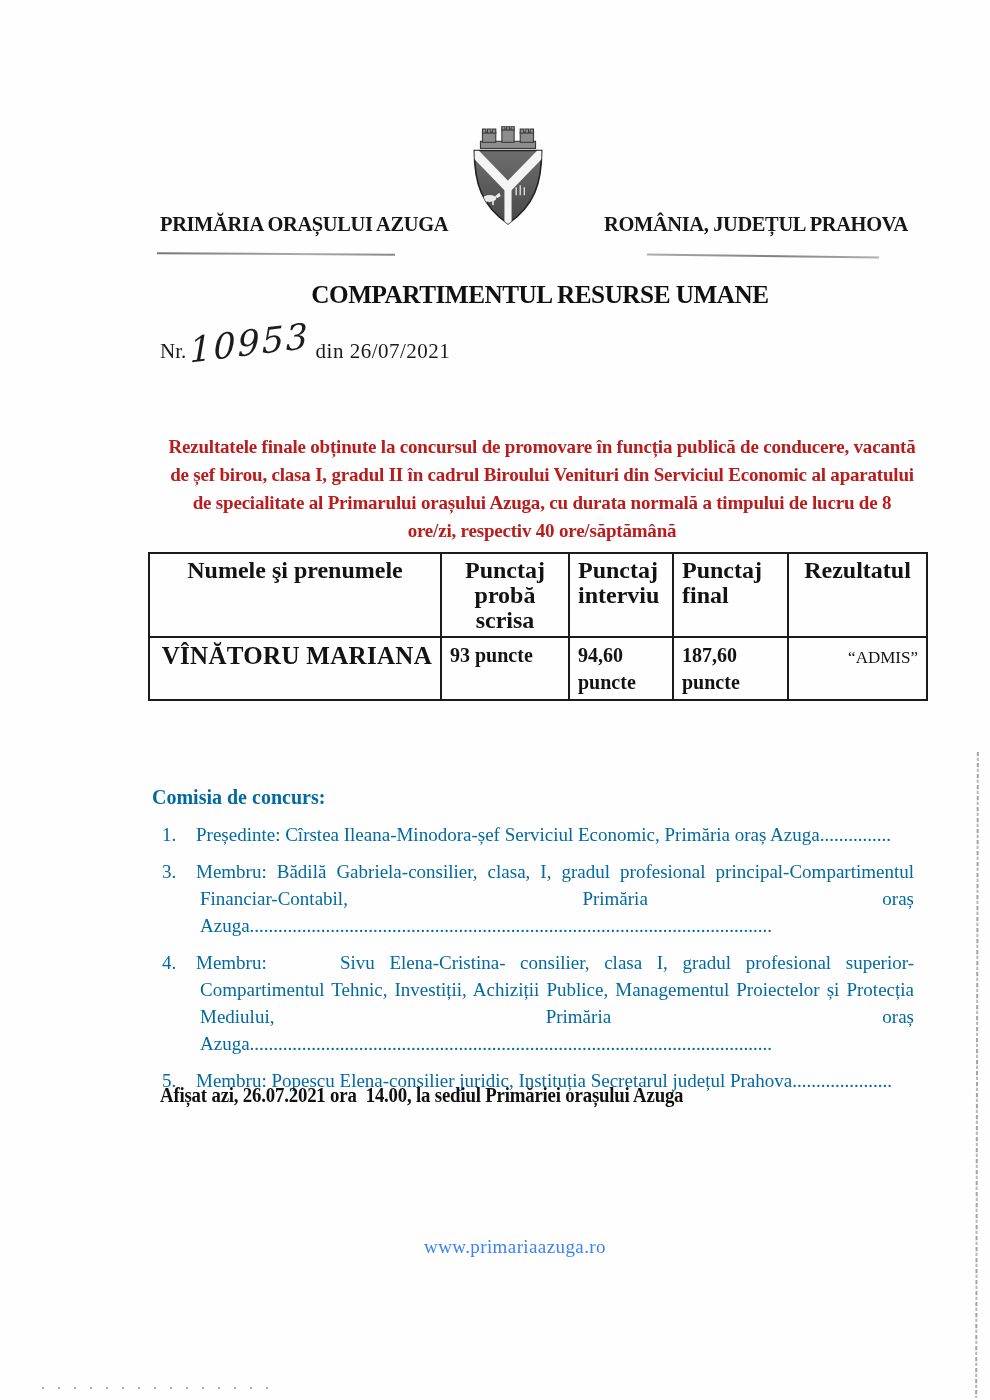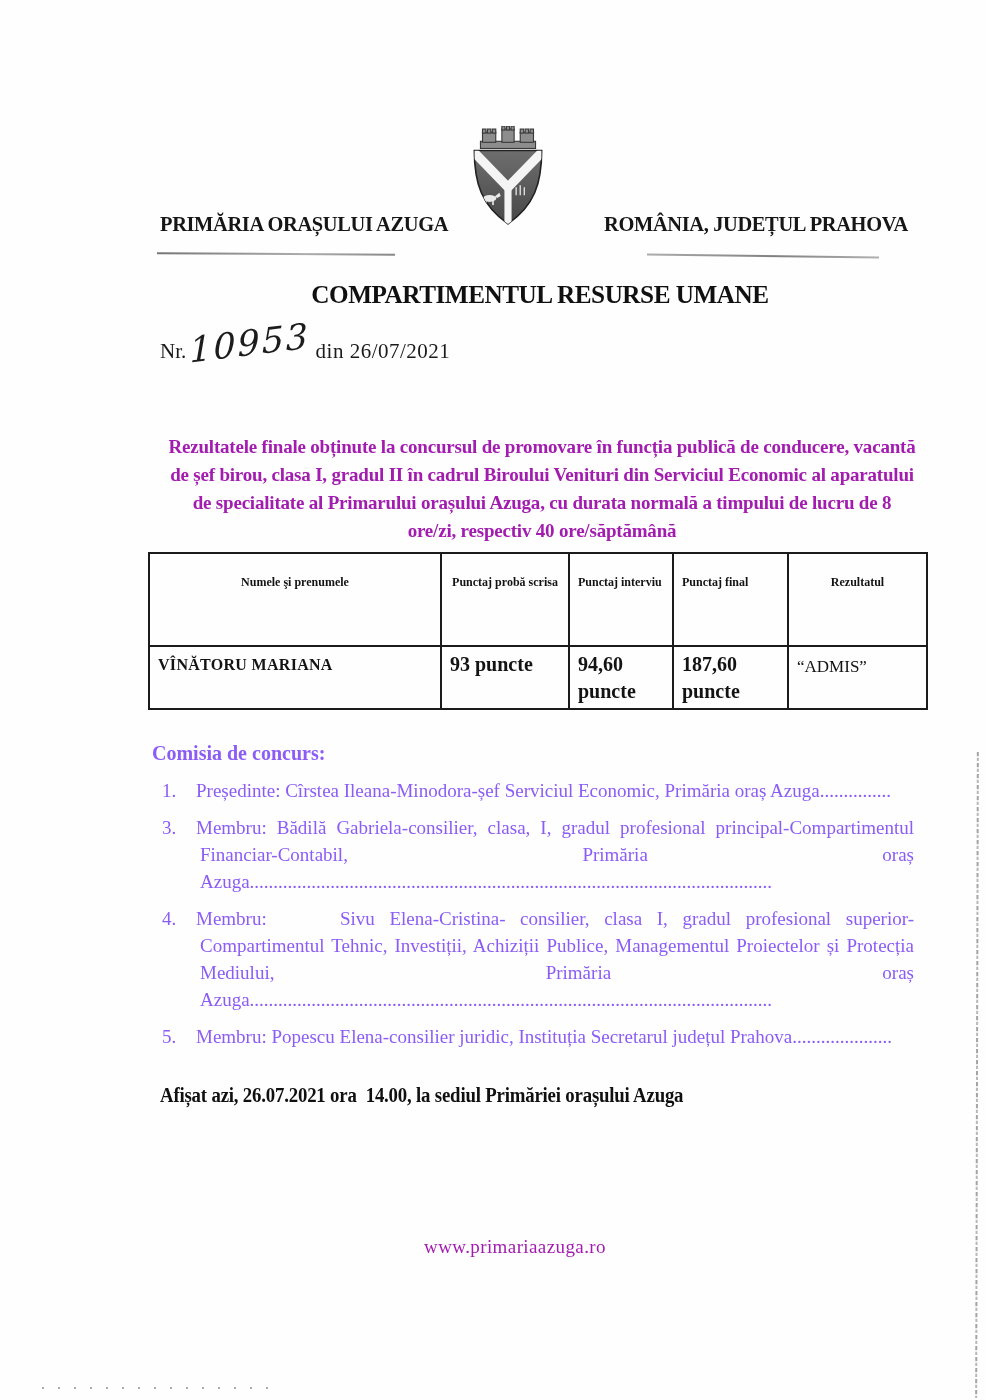--- a/index.html
+++ b/index.html
@@ -34,53 +34,53 @@
   .handwritten {
     display:inline-block; font-family:"DejaVu Serif", serif; font-style:italic;
     font-size:35px; letter-spacing:2px; margin:0 5px 0 3px; position:relative; top:-3px;
     transform:rotate(-7deg) skewX(-6deg); color:#1c1c1c;
   }
   .nr-suffix {letter-spacing:.5px;}
 
   
   .intro {
     position:absolute; left:168px; top:433px; width:748px; text-align:center;
-    font-weight:bold; font-size:19px; line-height:28px; letter-spacing:-0.2px; color:#a21caf;
+    font-weight:bold; font-size:19px; line-height:28px; letter-spacing:-0.2px; color:#b91c1c;
   }
 
   
   .results {position:absolute; left:148px; top:552px; width:778px;
     border-collapse:collapse; table-layout:fixed;}
   .results th, .results td {border:2px solid #1b1b1b; vertical-align:top; padding:3px 8px;
     overflow:hidden;}
-  .results th {font-size:12px; line-height:25px; font-weight:bold; height:72px; padding-top:16px;}
+  .results th {font-size:24px; line-height:25px; font-weight:bold; height:72px; padding-top:4px;}
   .results th.c {text-align:center;}
   .results th.l {text-align:left;}
   .results td {font-size:20px; line-height:27px; font-weight:bold; height:52px; padding-top:4px;}
-  .results td.name {text-align:left; font-size:16px; letter-spacing:.3px;}
-  .results td.result {font-weight:normal; font-size:17px; text-align:left; padding-top:6px;}
-
-  
-  .commission {position:absolute; left:152px; top:740px; width:772px;
-    font-size:19px; line-height:27px; color:#8b5cf6;}
+  .results td.name {text-align:right; font-size:25px; letter-spacing:.3px;}
+  .results td.result {font-weight:normal; font-size:17px; text-align:right; padding-top:6px;}
+
+  
+  .commission {position:absolute; left:152px; top:784px; width:772px;
+    font-size:19px; line-height:27px; color:#0369a1;}
   .commission-title {font-weight:bold; font-size:20px; margin:0 0 3px 0;}
   .member {text-align:justify; margin:10px;}
   .member.hang {padding-left:38px; text-indent:-38px;}
   .member.hang .num {display:inline-block; width:34px; text-indent:0;}
   .member.flat {padding-left:0; margin-left:-2px;}
   .member.flat .num {margin-right:7px;}
 
   
   .posted {
     position:absolute; left:160px; top:1084px; font-weight:bold; font-size:20px;
     letter-spacing:-0.2px; white-space:nowrap; transform:scaleX(.94);
     transform-origin:left top; color:#101010;
   }
   .website {position:absolute; left:150px; top:1236px; width:730px; text-align:center;
-    font-size:19px; letter-spacing:.4px; color:#a21caf;}
+    font-size:19px; letter-spacing:.4px; color:#3b82f6;}
 
   
   .artifact-v {
     position:absolute; left:976px; top:752px; width:2px; height:646px;
     background:repeating-linear-gradient(to bottom,
       rgba(90,90,90,.55) 0 4px, rgba(150,150,150,.18) 4px 6px,
       rgba(100,100,100,.45) 6px 9px, rgba(0,0,0,0) 9px 11px);
     transform:rotate(.15deg);
   }
   .speckles {

